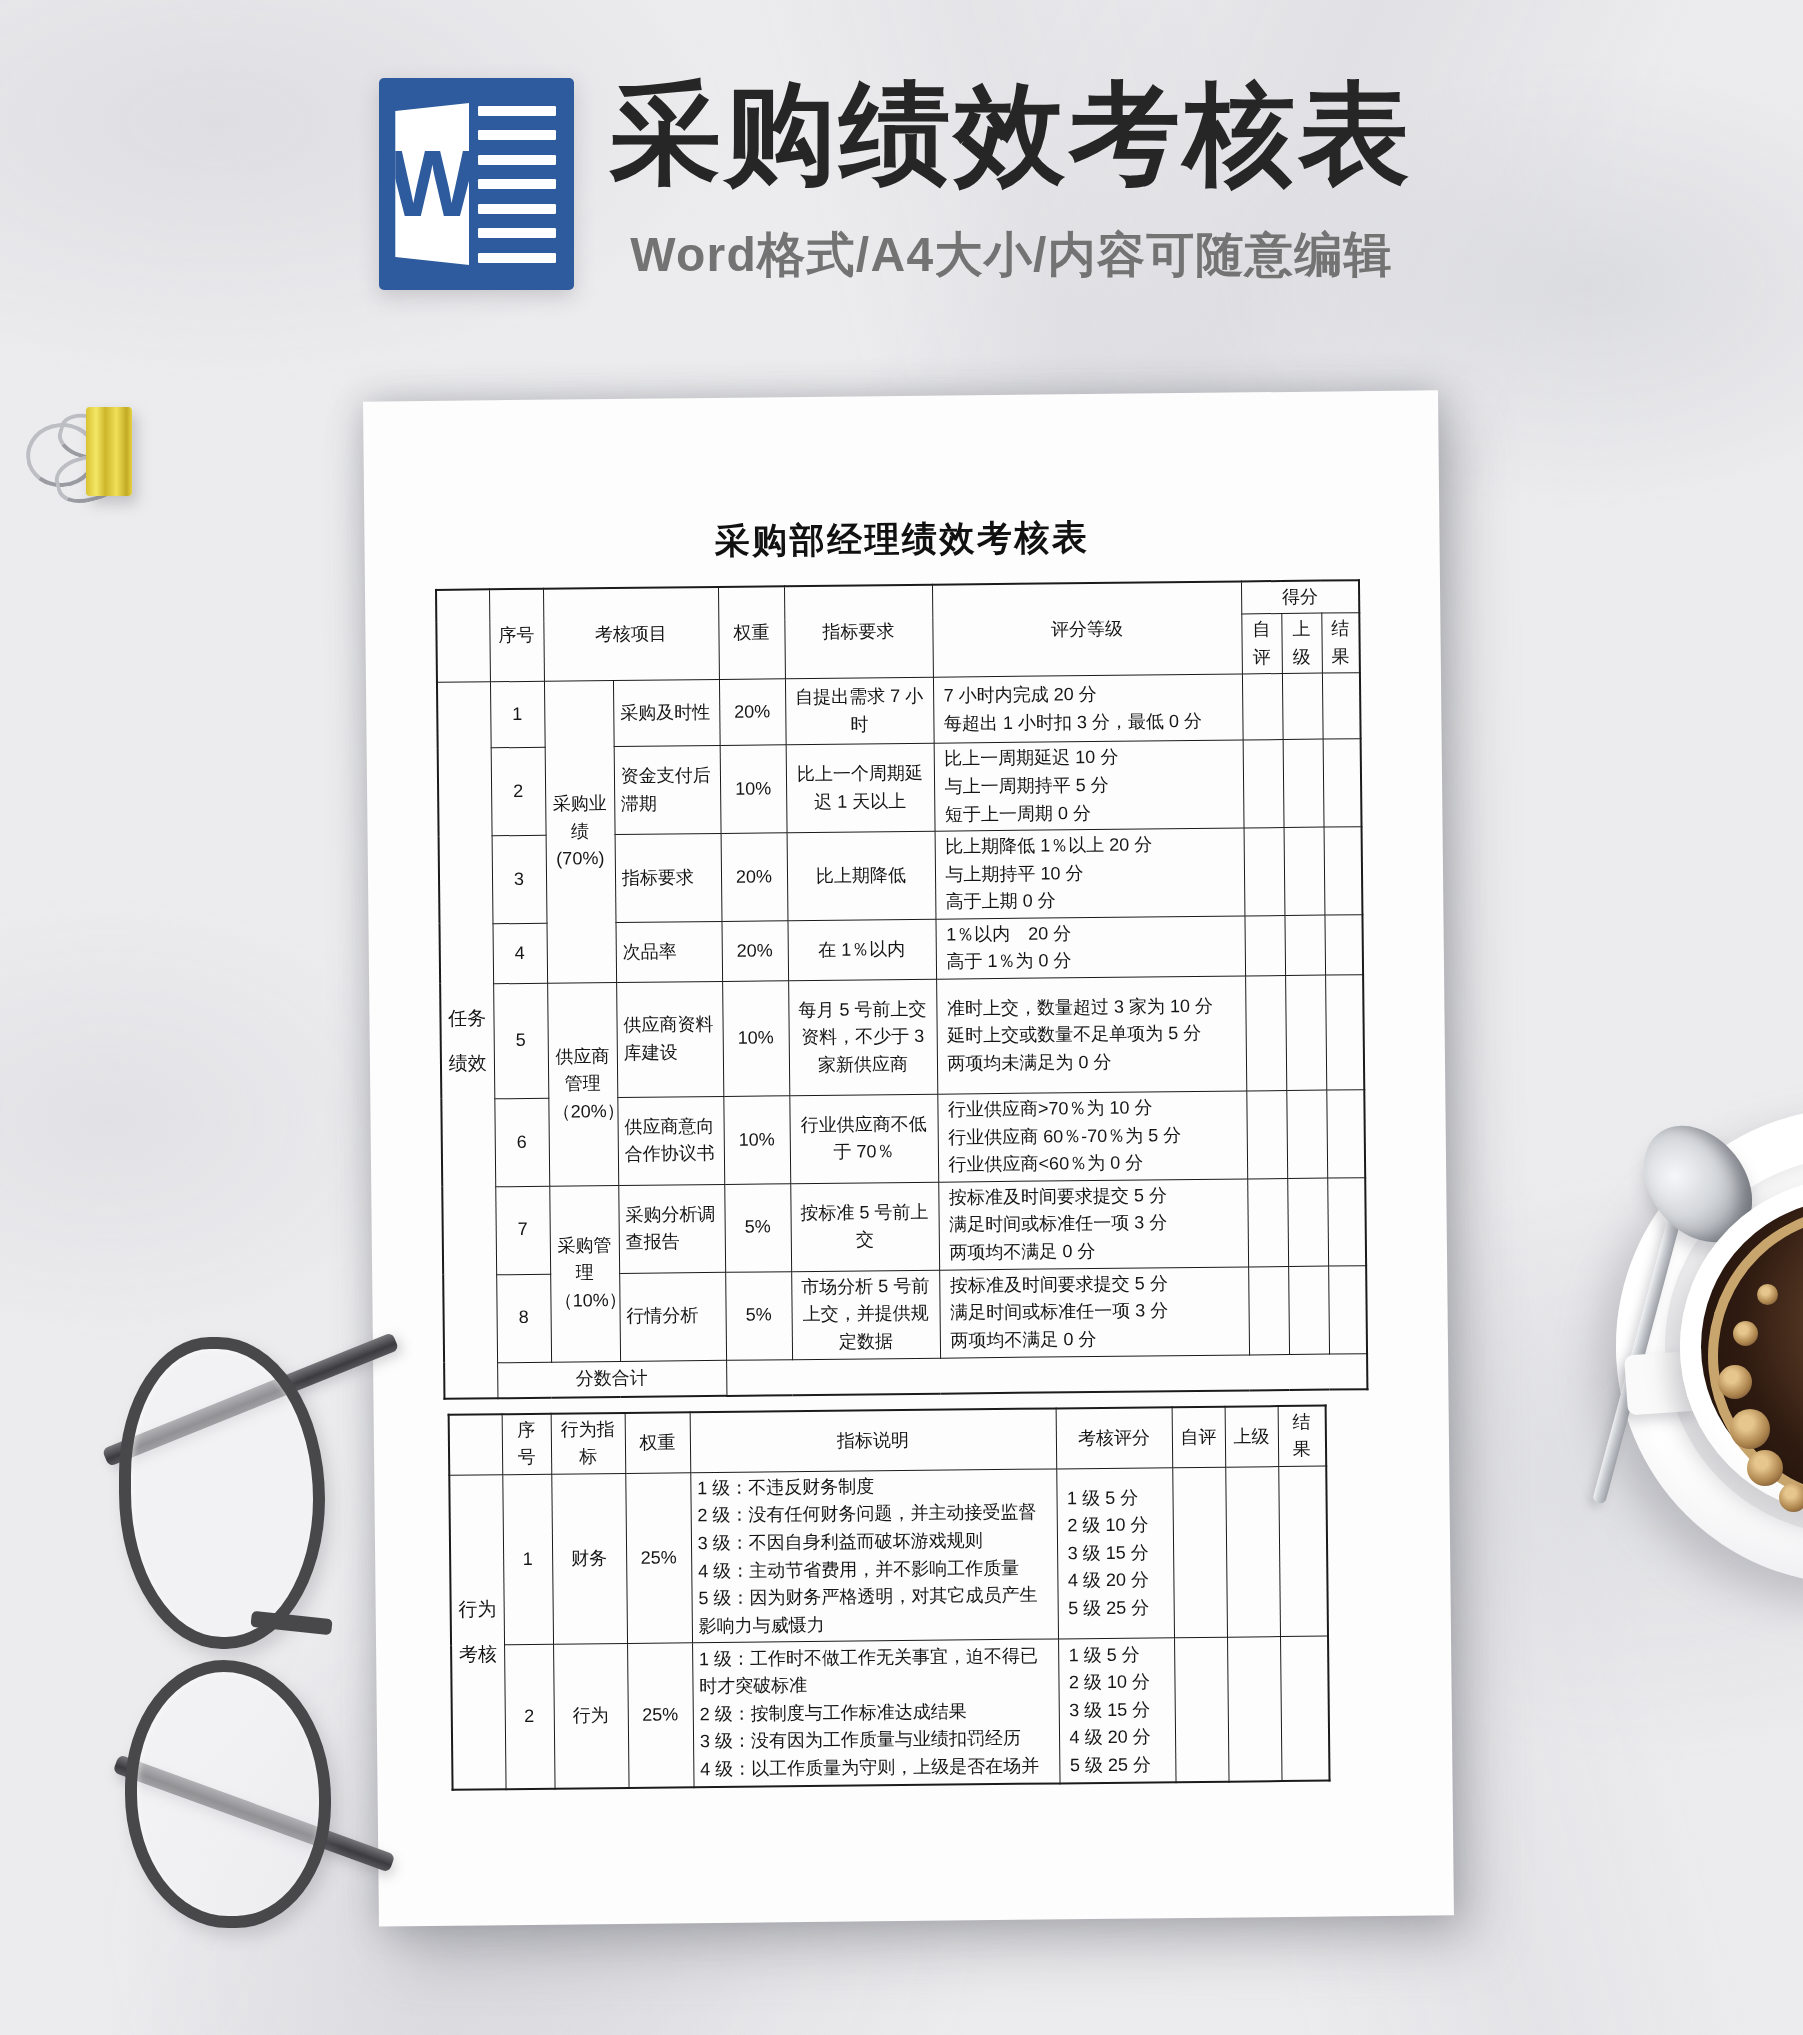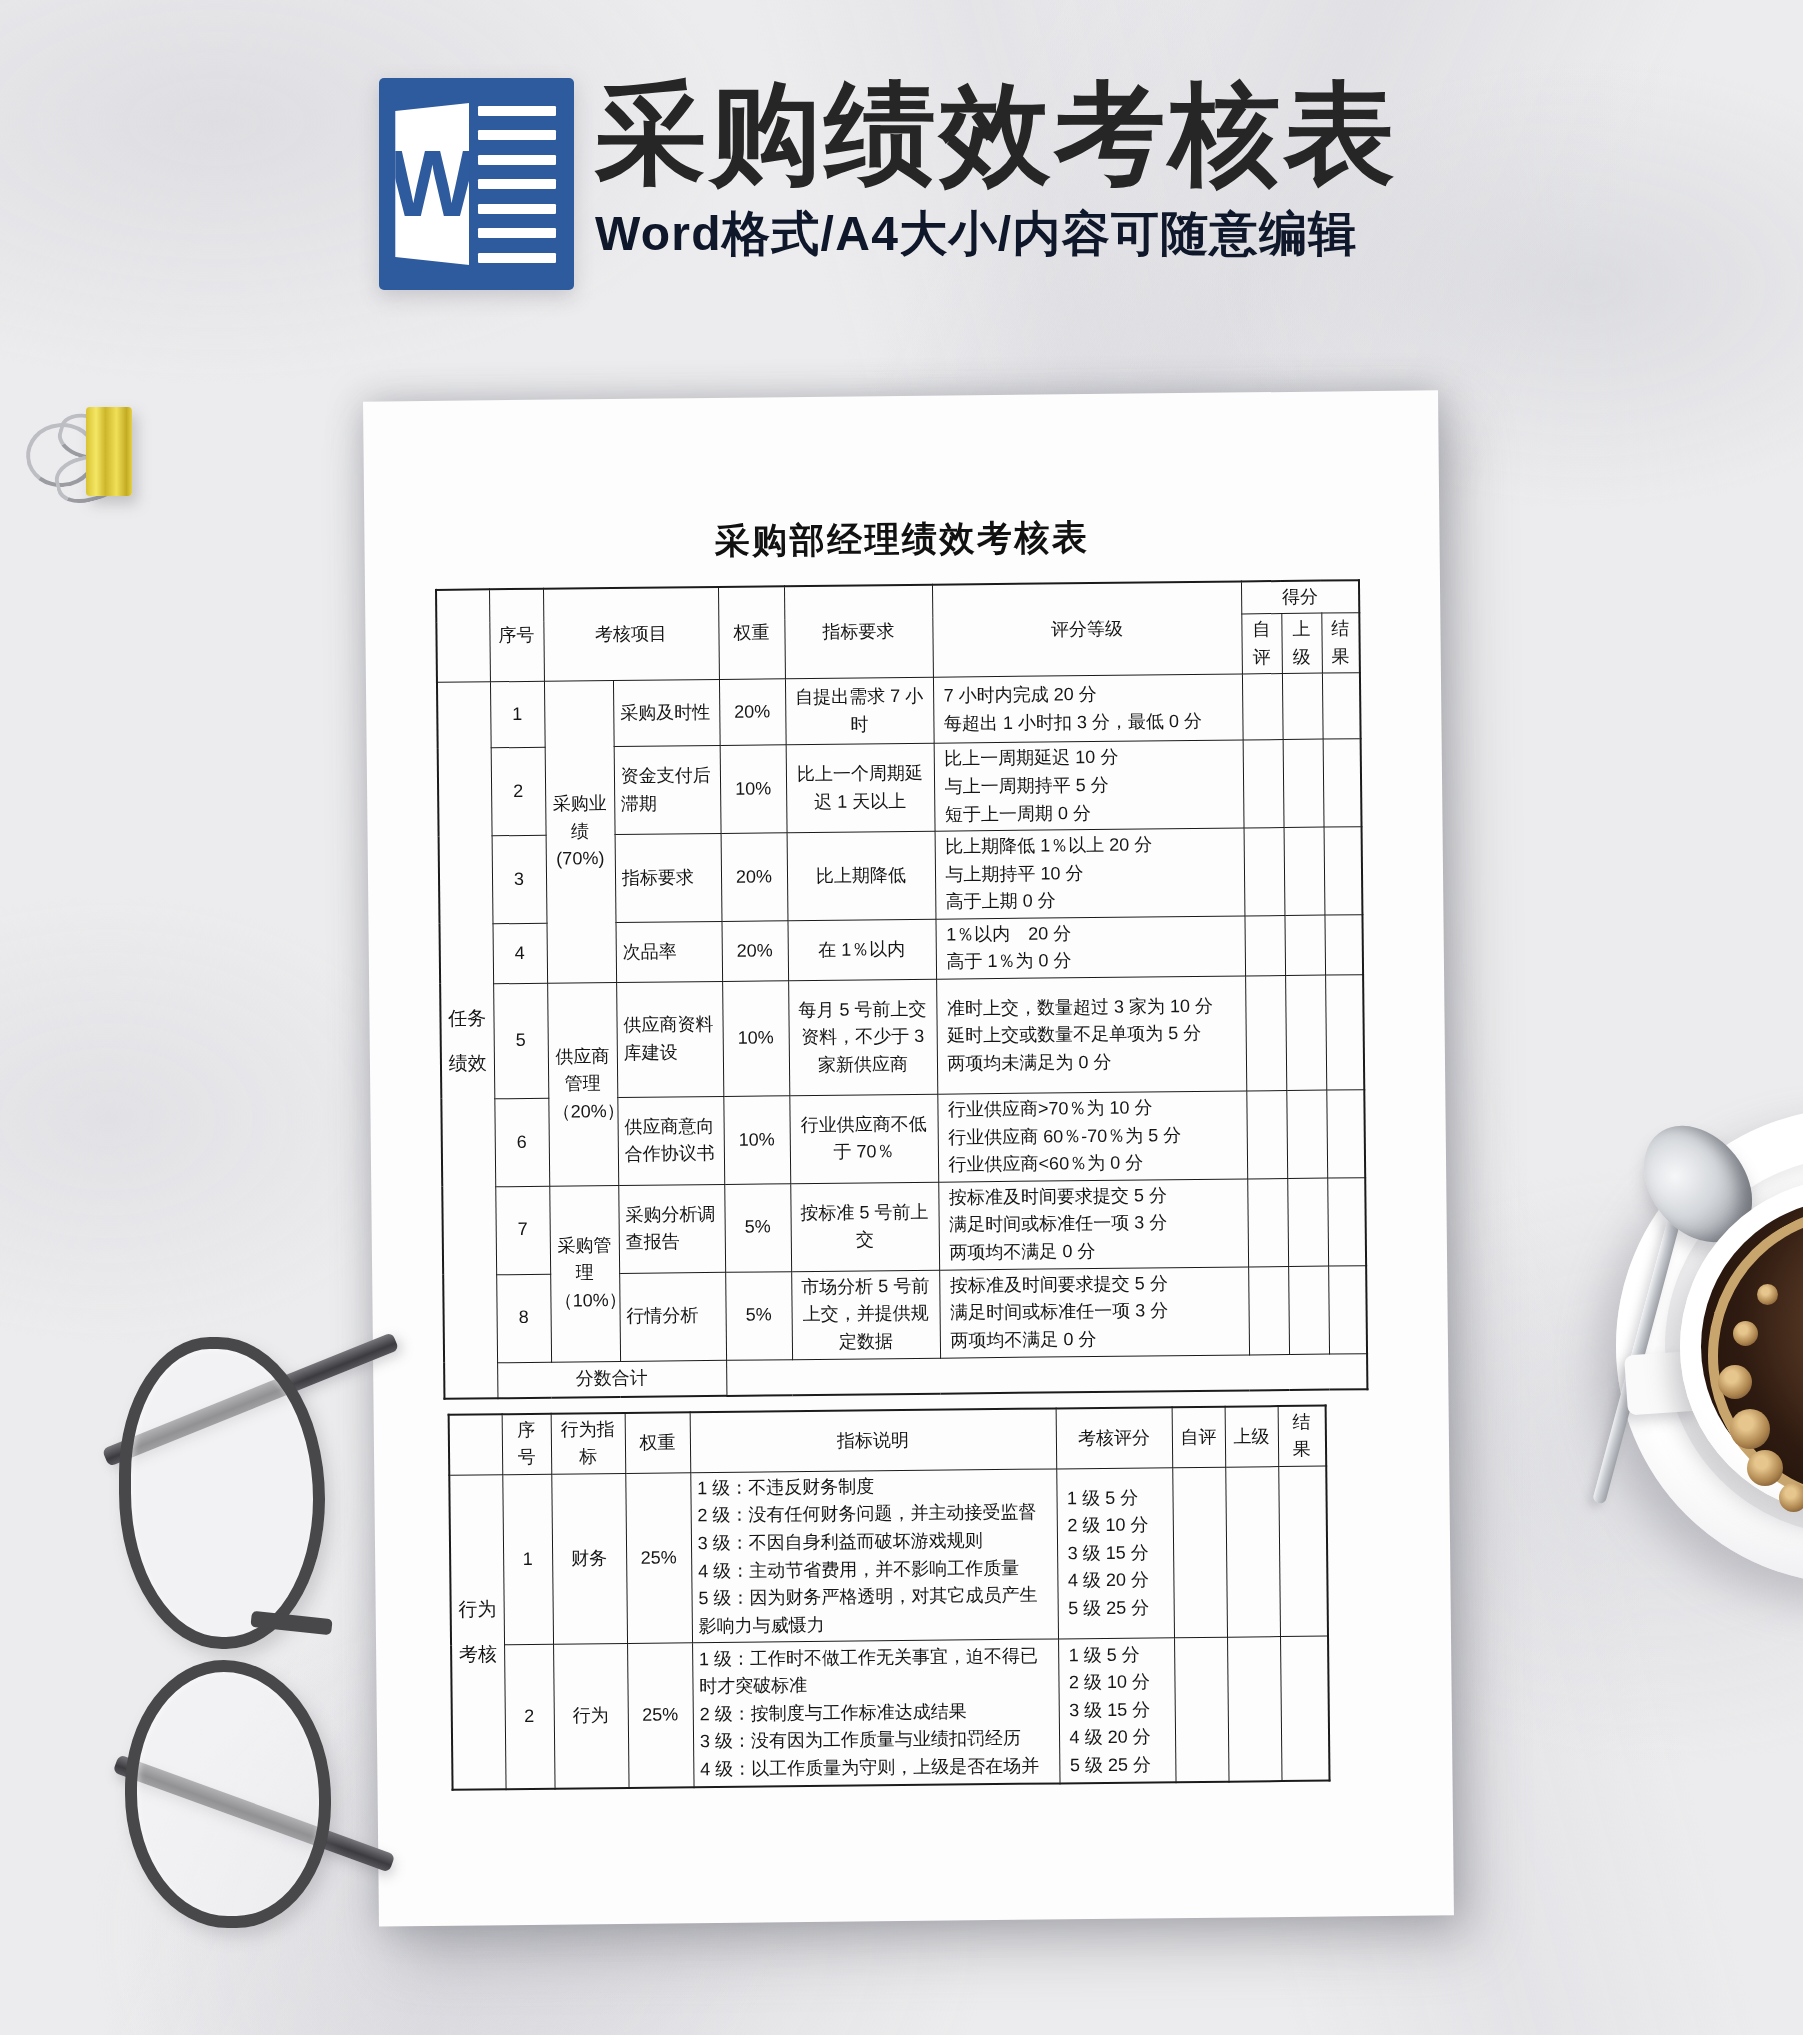--- a/index.html
+++ b/index.html
@@ -19,23 +19,23 @@
   
   .word-icon{position:absolute;left:379px;top:78px;width:195px;height:212px;
     background:#2d5b9d;border-radius:5px;box-shadow:0 6.3px 19px rgba(100,100,110,.25);}
   .word-icon .fold{position:absolute;left:16.3px;top:25px;width:74px;height:162px;background:#ffffff;
     clip-path:polygon(0 5%,100% 0,100% 100%,0 95%);
     display:flex;align-items:center;justify-content:center;
     color:#2d5b9d;font-size:94px;font-weight:bold;}
   .word-icon .sheet{position:absolute;left:99px;top:27.6px;width:78px;height:157px;
     display:flex;flex-direction:column;justify-content:space-between;}
   .word-icon .sheet i{display:block;height:10px;background:#ffffff;border-radius:1.3px;}
-  .banner-text{position:absolute;left:595px;top:68px;width:833px;}
+  .banner-text{position:absolute;left:595px;top:68px;width:833px;text-align:center;}
   .banner-title{font-size:111px;font-weight:900;color:#262626;letter-spacing:3.8px;line-height:1.2;}
-  .banner-sub{margin-top:1px;font-size:48px;font-weight:600;color:#0f172a;letter-spacing:1.3px;}
+  .banner-sub{margin-top:22px;font-size:48px;font-weight:600;color:#737373;letter-spacing:1.3px;}
   
   .page{position:absolute;left:363px;top:396px;width:1075px;height:1525px;background:#fdfdfd;
     transform:rotate(-0.6deg);transform-origin:50% 0;
     box-shadow:0 0 34px rgba(120,122,130,.45), 19px 28px 56px rgba(105,106,115,.35);}
   .doc-title{position:absolute;left:0;top:120px;width:100%;text-align:center;
     font-size:35px;font-weight:bold;color:#111;letter-spacing:2.5px;}
   table{border-collapse:collapse;table-layout:fixed;color:#161616;}
   table{border:2.5px solid #1b1b1b;}
   td,th{border:1.6px solid #1b1b1b;padding:1.9px 6.3px;vertical-align:middle;text-align:center;
     font-size:18px;font-weight:normal;line-height:27.6px;}

